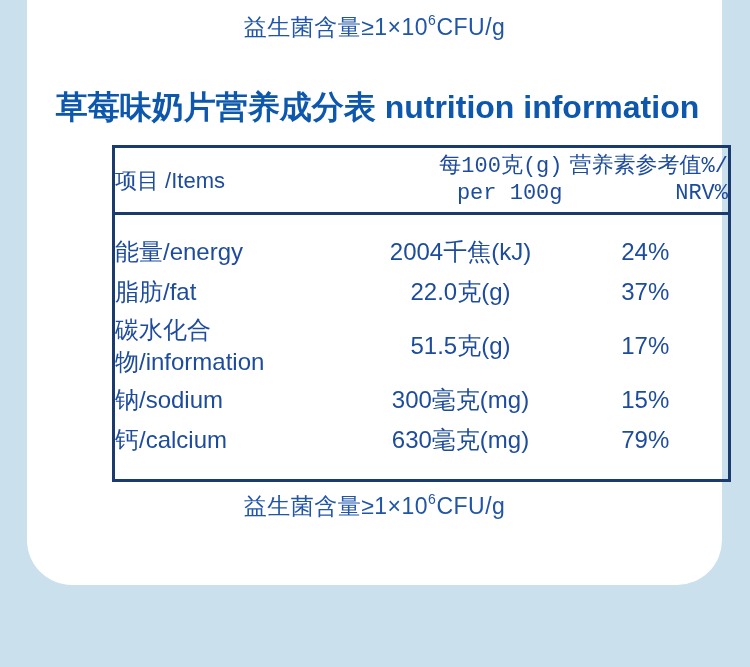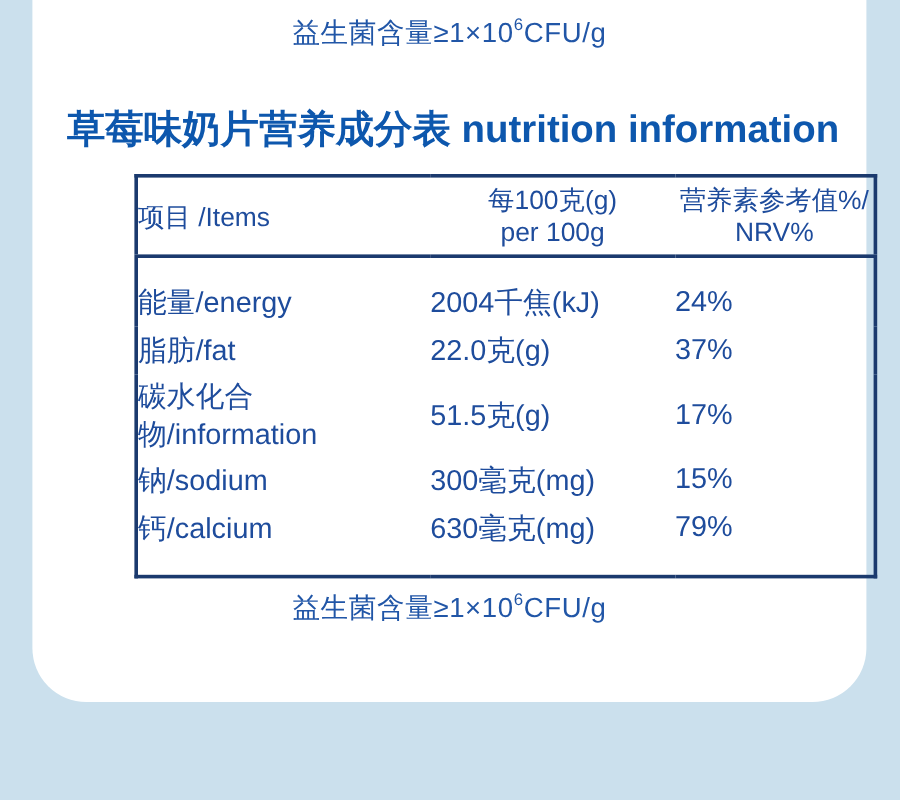--- a/index.html
+++ b/index.html
@@ -71,32 +71,32 @@
     height: 64px;
     padding: 0;
     font-weight: normal;
     font-size: 22px;
     line-height: 27px;
     color: var(--text-blue, #1e4c9c);
     vertical-align: middle;
     border-bottom: 3px solid var(--navy, #1b3a6e);
   }
   th.h-item { text-align: left; padding-left: 8px; }
-  th.h-amount, th.h-nrv { text-align: center; }
+  th.h-amount, th.h-nrv { text-align: right; font-family: Liberation Mono, monospace; }
   table.nutrition td {
     height: 38px;
     padding: 0;
     font-size: 24px;
     color: var(--text-blue, #1e4c9c);
     vertical-align: middle;
   }
   td.td-item { text-align: left; padding-left: 8px; }
-  td.td-amount { text-align: left; padding-right: 50px; }
+  td.td-amount { text-align: center; padding-right: 50px; }
   td.td-nrv {
-    text-align: left;
+    text-align: center;
     font-size: 23px;
     color: var(--nrv-navy, #1b3e7e);
   }
   tbody tr:first-child td { padding-top: 16px; }
   tbody tr:last-child td { padding-bottom: 18px; }
 </style>
 </head>
 <body>
 
 <div class="page">

